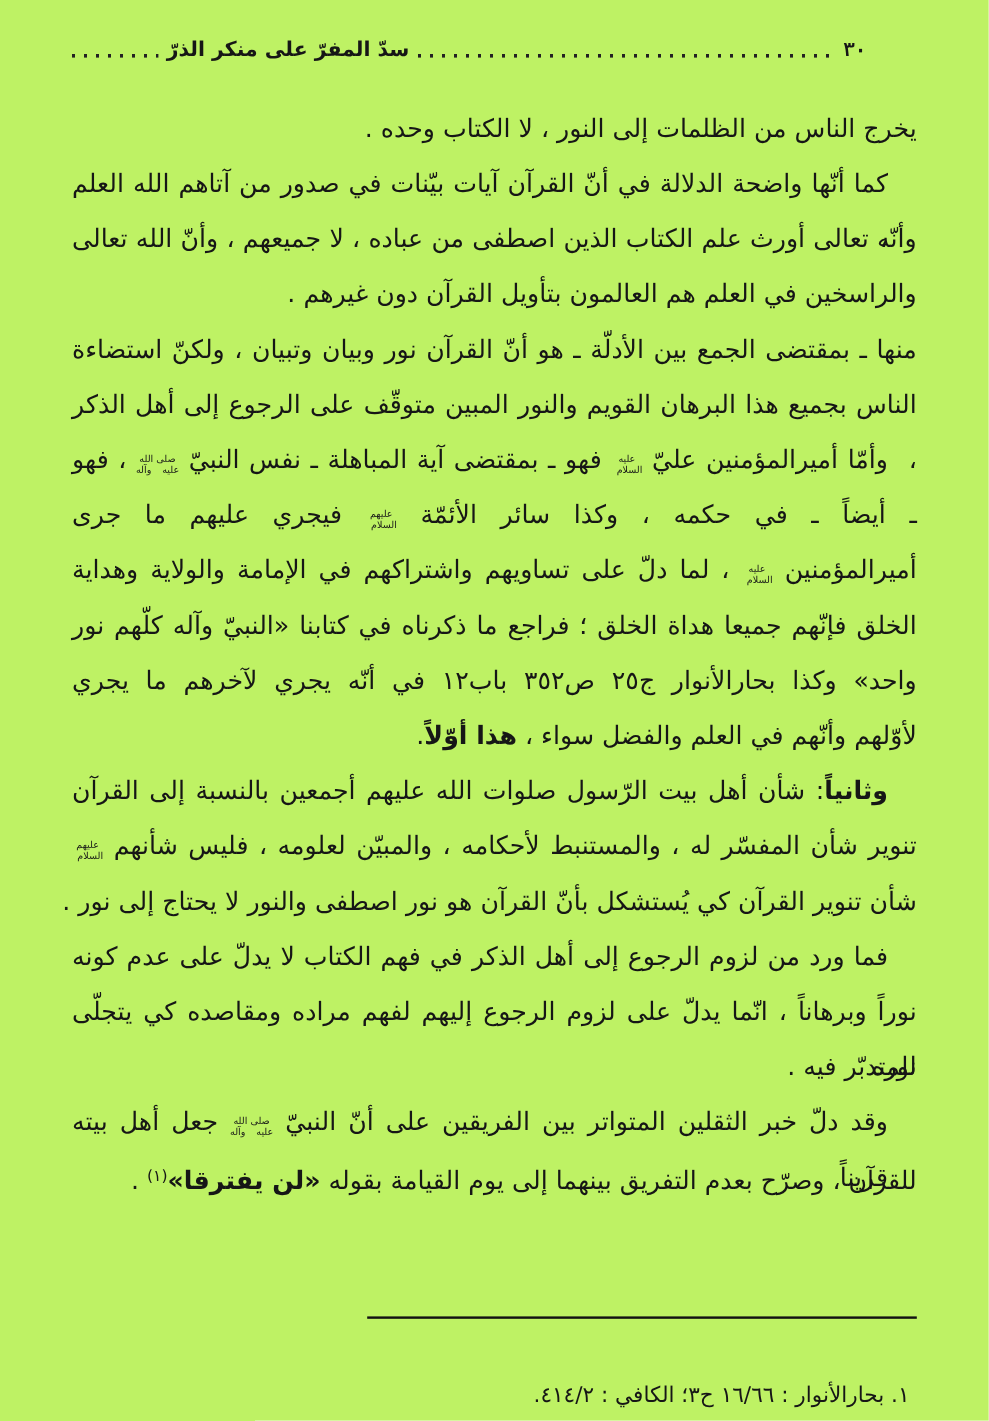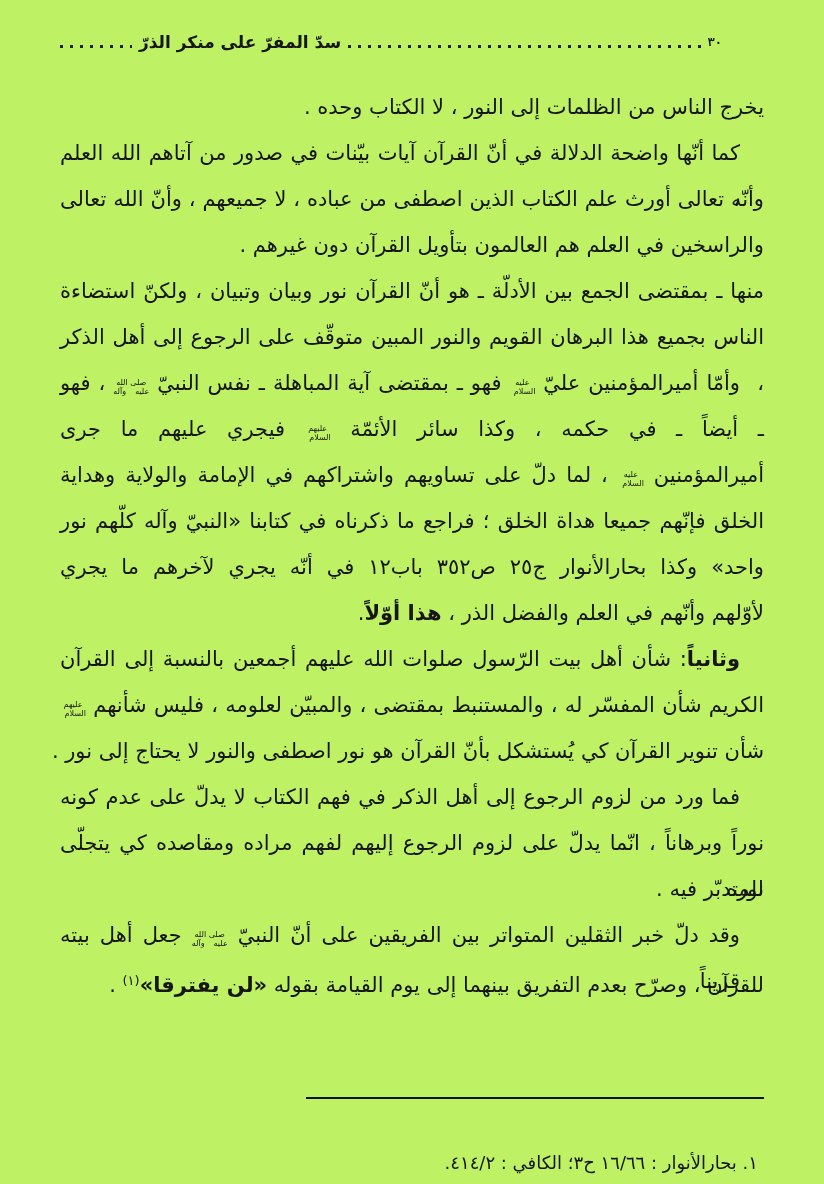--- a/index.html
+++ b/index.html
@@ -18,21 +18,21 @@
     font-size:17px;font-weight:bold;
   }
   .dots{
     height:3px;
     background:repeating-linear-gradient(to right,#222 0 2.6px,transparent 2.6px 10px);
     margin-top:8px;
   }
   .dots-left{width:72px;}
   .dots-mid{flex:1;}
   .h-title{direction:rtl;padding:0 7px;white-space:nowrap;}
-  .h-num{padding-left:7px;font-size:12px;font-family:Liberation Mono, monospace;}
+  .h-num{padding-left:7px;font-size:16px;font-family:Liberation Mono, monospace;}
   .h-gap{width:42px;}
   
   .body-text{
     position:absolute;top:84px;left:60px;right:60px;
     direction:rtl;
     font-size:21px;
   }
   .line{height:46px;line-height:46px;white-space:nowrap;}
   .just{text-align:justify;text-align-last:justify;white-space:normal;}
   .end{text-align:right;}
@@ -85,27 +85,27 @@
     </div>
     <div class="line just">
       <span>ـ أيضاً ـ في حكمه ، وكذا سائر الأئمّة </span><span class="hon i">عليهم السلام</span><span> فيجري عليهم ما جرى</span>
     </div>
     <div class="line just">
       <span>أميرالمؤمنين </span><span class="hon i">عليه السلام</span><span> ، لما دلّ على تساويهم واشتراكهم في الإمامة والولاية وهداية</span>
     </div>
     <div class="line just"><span>الخلق فإنّهم جميعا هداة الخلق ؛ فراجع ما ذكرناه في كتابنا «النبيّ وآله كلّهم نور</span></div>
     <div class="line just"><span>واحد» وكذا بحارالأنوار ج٢٥ ص٣٥٢ باب١٢ في أنّه يجري لآخرهم ما يجري</span></div>
     <div class="line end">
-      <span>لأوّلهم وأنّهم في العلم والفضل الذر ، </span><span class="b">هذا أوّلاً</span><span>.</span>
+      <span>لأوّلهم وأنّهم في العلم والفضل سواء ، </span><span class="b">هذا أوّلاً</span><span>.</span>
     </div>
     <div class="line just ind">
       <span class="b">وثانياً</span><span>: شأن أهل بيت الرّسول صلوات الله عليهم أجمعين بالنسبة إلى القرآن</span>
     </div>
     <div class="line just">
-      <span>الكريم شأن المفسّر له ، والمستنبط بمقتضى ، والمبيّن لعلومه ، فليس شأنهم </span><span class="hon i">عليهم السلام</span>
+      <span>تنوير شأن المفسّر له ، والمستنبط لأحكامه ، والمبيّن لعلومه ، فليس شأنهم </span><span class="hon i">عليهم السلام</span>
     </div>
     <div class="line end"><span>شأن تنوير القرآن كي يُستشكل بأنّ القرآن هو نور اصطفى والنور لا يحتاج إلى نور .</span></div>
     <div class="line just ind"><span>فما ورد من لزوم الرجوع إلى أهل الذكر في فهم الكتاب لا يدلّ على عدم كونه</span></div>
     <div class="line just"><span>نوراً وبرهاناً ، انّما يدلّ على لزوم الرجوع إليهم لفهم مراده ومقاصده كي يتجلّى نوره</span></div>
     <div class="line end"><span>للمتدبّر فيه .</span></div>
     <div class="line just ind">
       <span>وقد دلّ خبر الثقلين المتواتر بين الفريقين على أنّ النبيّ </span><span class="hon p">صلى الله عليه وآله</span><span> جعل أهل بيته قريناً</span>
     </div>
     <div class="line end">
       <span>للقرآن ، وصرّح بعدم التفريق بينهما إلى يوم القيامة بقوله </span><span class="b">«لن يفترقا»</span><span class="sup">(١)</span><span> .</span>

